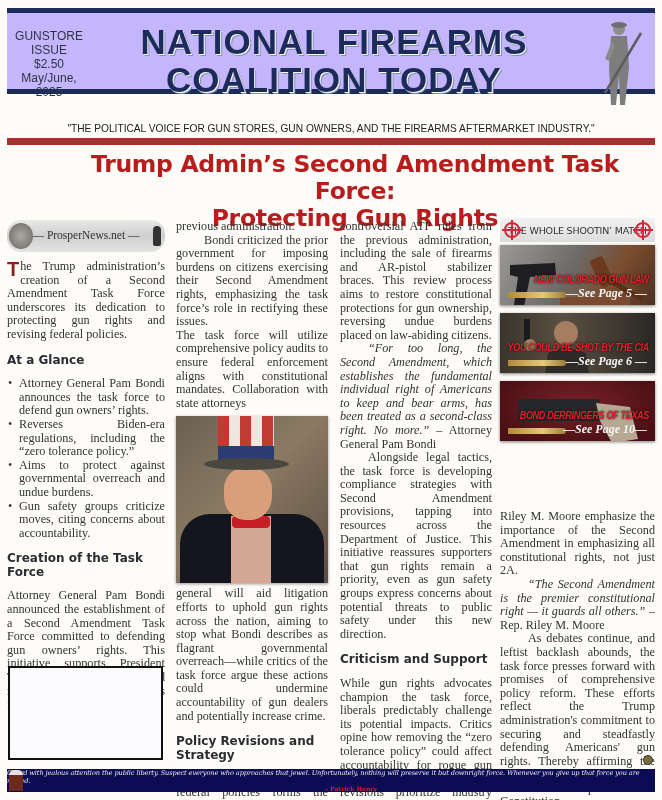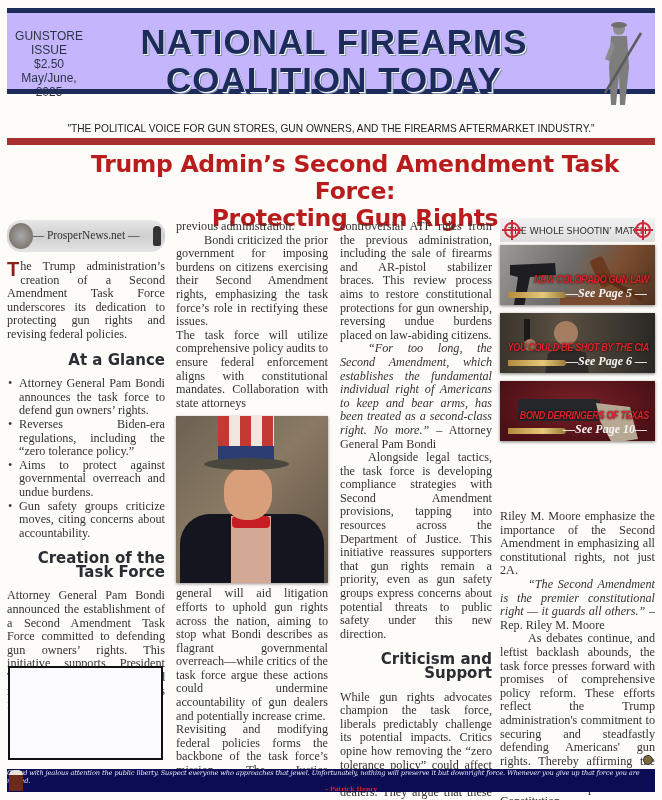--- a/index.html
+++ b/index.html
@@ -23,21 +23,21 @@
   .col1 { left: 7px; width: 158px; }
   .col2 { left: 176px; width: 152px; }
   .col3 { left: 340px; width: 152px; }
   .col4 { left: 500px; width: 155px; }
 
   .source-banner { height: 32px; border-radius: 14px; background: linear-gradient(#e8e8e8, #cfcfcf, #e4e4e4); display: flex; align-items: center; justify-content: center; position: relative; margin-bottom: 8px; font-size: 11.5px; color: #333; }
   .source-banner .seal { position: absolute; left: 2px; top: 3px; width: 24px; height: 26px; border-radius: 50%; background: radial-gradient(#aaa, #6c6358); }
   .source-banner .fig { position: absolute; right: 4px; top: 6px; width: 8px; height: 20px; background: #333; border-radius: 4px 4px 2px 2px; }
 
   .dropcap { float: left; font-family: "Liberation Sans", sans-serif; font-weight: bold; color: #8e1f1f; font-size: 20px; line-height: 16px; margin-right: 1px; margin-top: 1px; }
-  .subhead { font-family: "DejaVu Sans", sans-serif; font-weight: bold; font-size: 15px; color: #2a2e33; margin: 12px 0 10px; text-align: right; }
+  .subhead { font-family: "DejaVu Sans", sans-serif; font-weight: bold; font-size: 12px; color: #2a2e33; margin: 12px 0 10px; text-align: left; }
   ul.glance { list-style: none; }
   ul.glance li { position: relative; padding-left: 12px; }
   ul.glance li::before { content: "•"; position: absolute; left: 1px; }
 
   .ad-box { position: absolute; left: 8px; top: 666px; width: 155px; height: 94px; border: 2px solid #111; background: #fcfcff; }
 
   .portrait { margin: 6px 0 4px; width: 152px; height: 167px; position: relative; overflow: hidden; background: linear-gradient(135deg, #6b6152 0%, #8a7a63 45%, #5b4c41 100%); box-shadow: 0 1px 3px rgba(0,0,0,.4); }
   .portrait .hat-top { position: absolute; left: 42px; top: 0; width: 56px; height: 38px; background: repeating-linear-gradient(90deg, #c23a32 0 11px, #efe7dd 11px 22px); }
   .portrait .hat-band { position: absolute; left: 42px; top: 30px; width: 56px; height: 14px; background: #2c3d73; }
   .portrait .hat-brim { position: absolute; left: 28px; top: 42px; width: 85px; height: 12px; background: #4a4640; border-radius: 50%; }
@@ -124,20 +124,21 @@
   <div class="portrait" title="Trump as Uncle Sam illustration">
     <div class="suit"></div>
     <div class="shirt"></div>
     <div class="bow"></div>
     <div class="face"></div>
     <div class="hat-top"></div>
     <div class="hat-band"></div>
     <div class="hat-brim"></div>
   </div>
   <p>general will aid litigation efforts to uphold gun rights across the nation, aiming to stop what Bondi describes as flagrant governmental overreach—while critics of the task force argue these actions could undermine accountability of gun dealers and potentially increase crime.</p>
+  <h3 class="subhead">Policy Revisions and Strategy</h3>
   <p>Revisiting and modifying federal policies forms the backbone of the task force’s mission. The Justice Department is reassessing</p>
 </section>
 
 <section class="col col3">
   <p>controversial ATF rules from the previous administration, including the sale of firearms and AR-pistol stabilizer braces. This review process aims to restore constitutional protections for gun ownership, reversing undue burdens placed on law-abiding citizens.</p>
   <p class="indent"><em>“For too long, the Second Amendment, which establishes the fundamental individual right of Americans to keep and bear arms, has been treated as a second-class right. No more.”</em><span> – Attorney General Pam Bondi</span></p>
   <p class="indent">Alongside legal tactics, the task force is developing compliance strategies with Second Amendment provisions, tapping into resources across the Department of Justice. This initiative reassures supporters that gun rights remain a priority, even as gun safety groups express concerns about potential threats to public safety under this new direction.</p>
   <h3 class="subhead">Criticism and Support</h3>
   <p>While gun rights advocates champion the task force, liberals predictably challenge its potential impacts. Critics opine how removing the “zero tolerance policy” could affect accountability for rogue gun dealers. They argue that these revisions prioritize industry profits over public safety. However, supporters like Rep.</p>
 </section>

